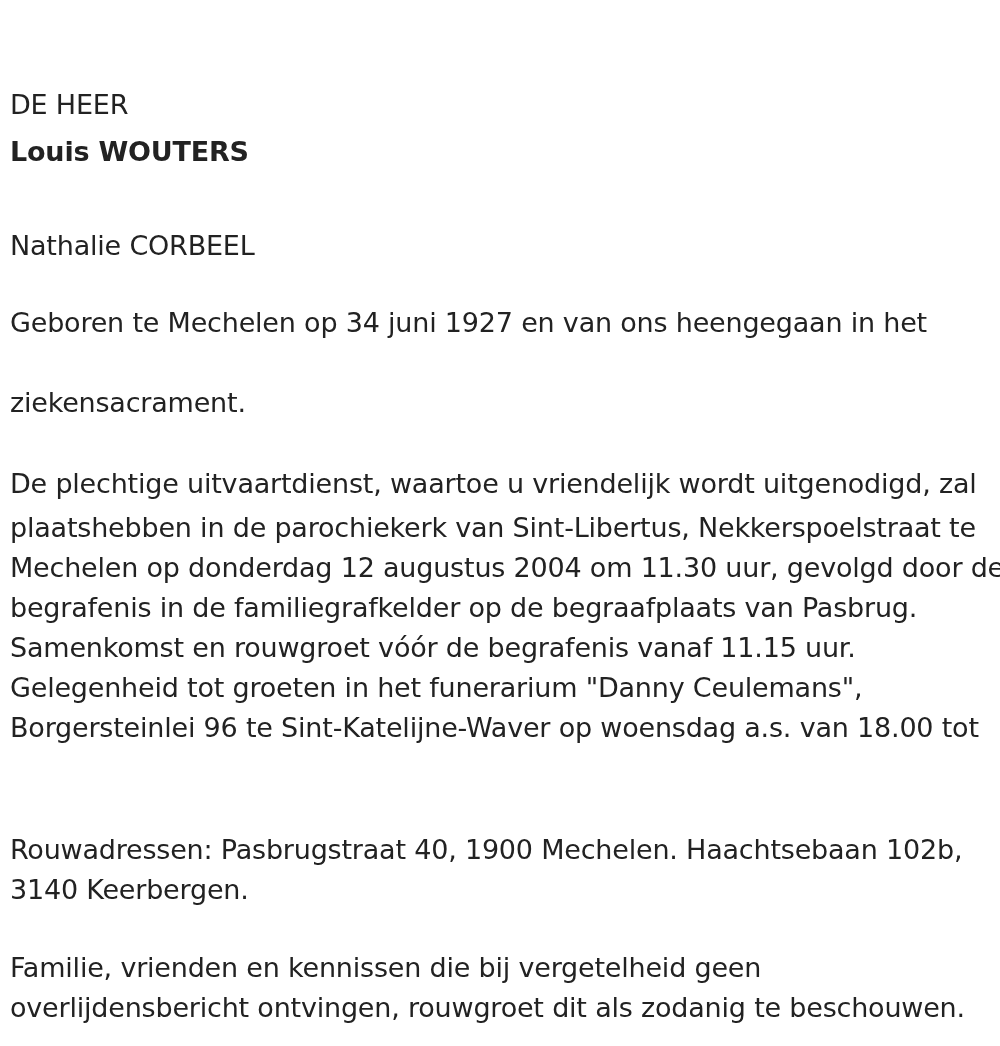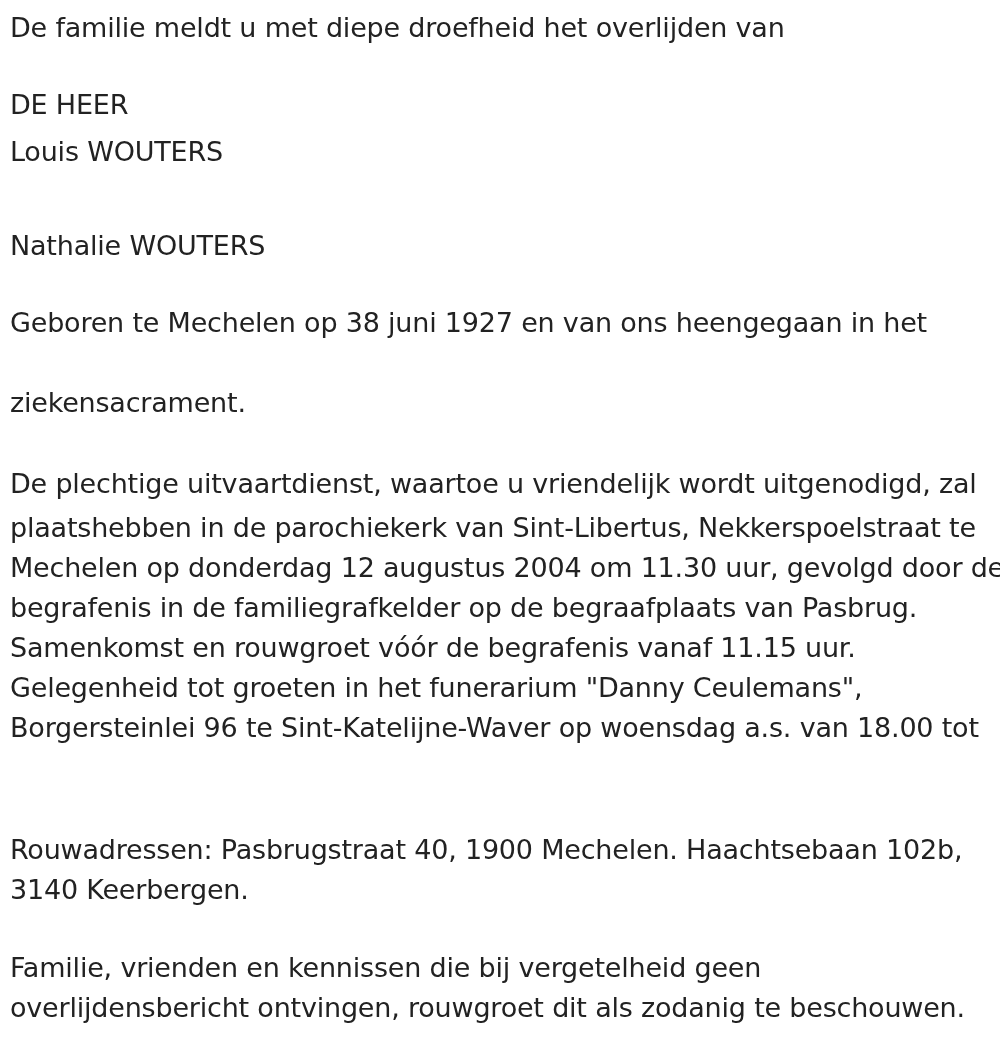--- a/index.html
+++ b/index.html
@@ -21,35 +21,34 @@
   }
   .line {
     position: absolute;
     left: 10px;
     font-size: 27px;
     line-height: 40px;
     letter-spacing: -0.2px;
     white-space: nowrap;
   }
   .bold {
-    font-weight: normal;
+    font-weight: bold;
   }
 </style>
 </head>
 <body>
 
 <main class="doc">
 
-  <div class="line" style="top:8px">De familie meldt u met diepe droefheid het overlijden van</div>
 
   <div class="line" style="top:85px">DE HEER</div>
   <div class="line bold" style="top:132px">Louis WOUTERS</div>
-  <div class="line" style="top:226px">Nathalie WOUTERS</div>
+  <div class="line" style="top:226px">Nathalie CORBEEL</div>
 
-  <div class="line" style="top:303px">Geboren te Mechelen op 38 juni 1927 en van ons heengegaan in het</div>
+  <div class="line" style="top:303px">Geboren te Mechelen op 34 juni 1927 en van ons heengegaan in het</div>
   <div class="line" style="top:383px">ziekensacrament.</div>
 
   <div class="line" style="top:464px">De plechtige uitvaartdienst, waartoe u vriendelijk wordt uitgenodigd, zal</div>
   <div class="line" style="top:508px">plaatshebben in de parochiekerk van Sint-Libertus, Nekkerspoelstraat te</div>
   <div class="line" style="top:548px">Mechelen op donderdag 12 augustus 2004 om 11.30 uur, gevolgd door de</div>
   <div class="line" style="top:588px">begrafenis in de familiegrafkelder op de begraafplaats van Pasbrug.</div>
   <div class="line" style="top:628px">Samenkomst en rouwgroet vóór de begrafenis vanaf 11.15 uur.</div>
   <div class="line" style="top:668px">Gelegenheid tot groeten in het funerarium "Danny Ceulemans",</div>
   <div class="line" style="top:708px">Borgersteinlei 96 te Sint-Katelijne-Waver op woensdag a.s. van 18.00 tot</div>
 

